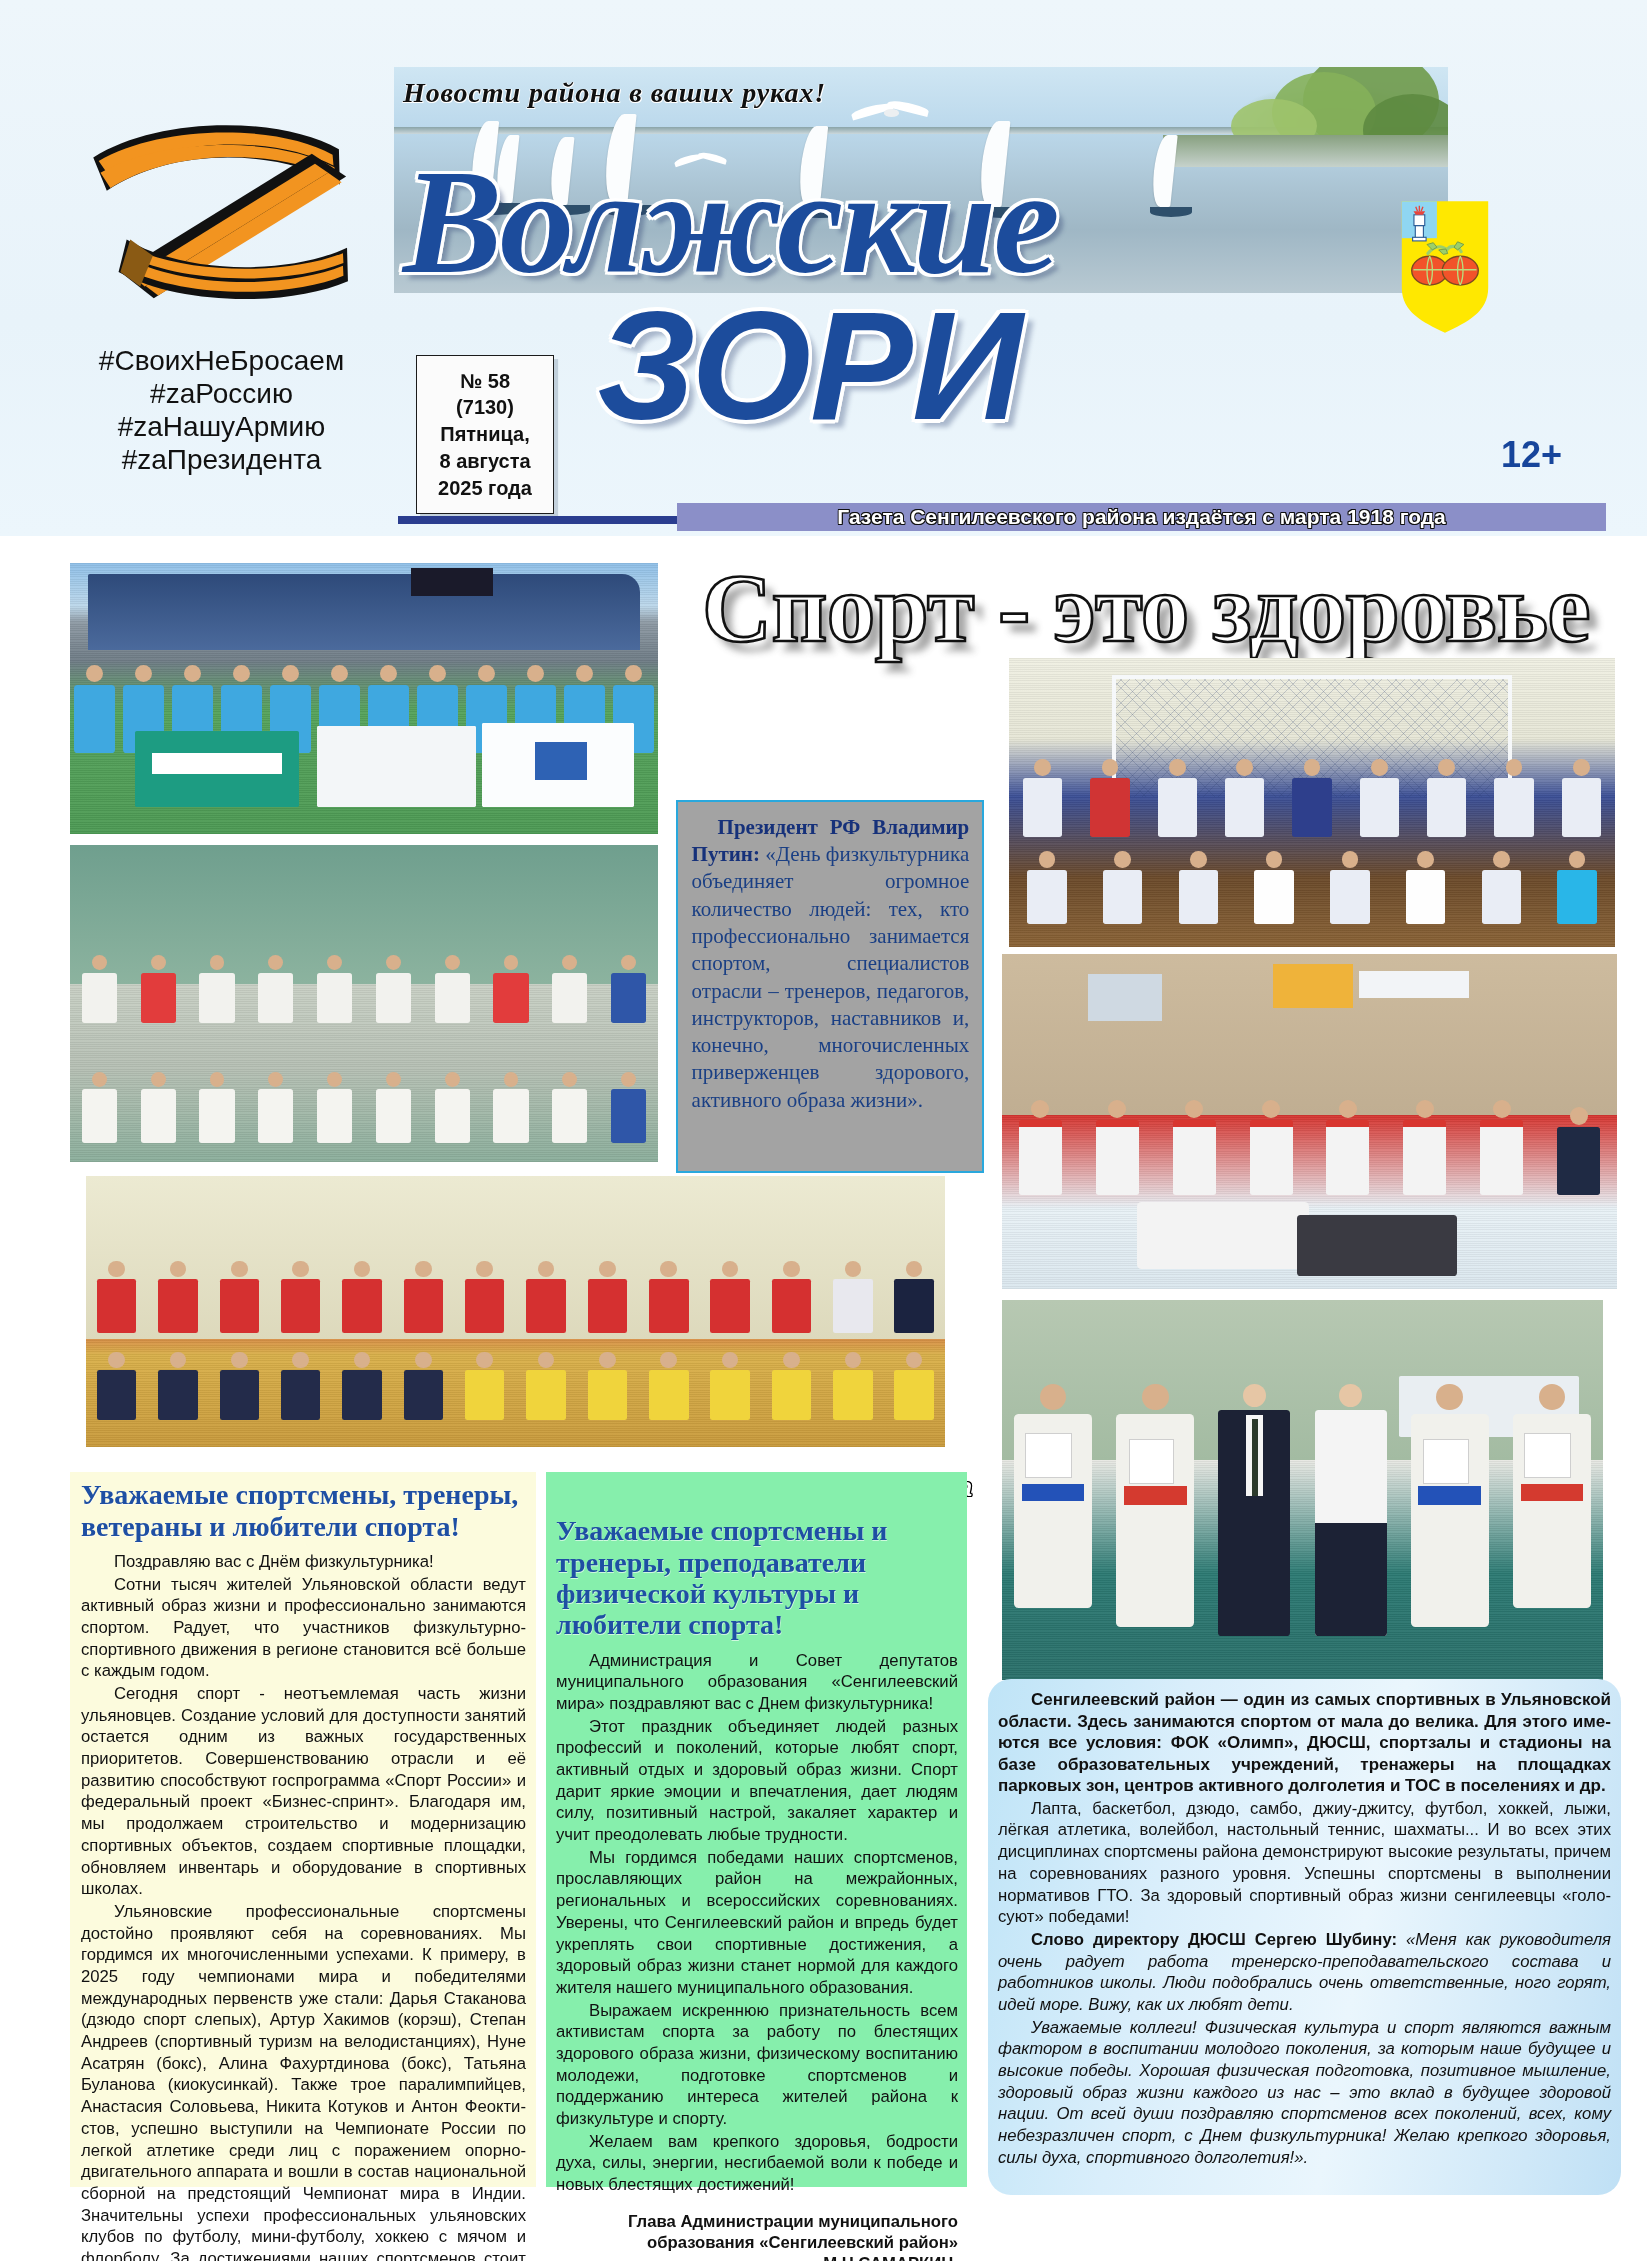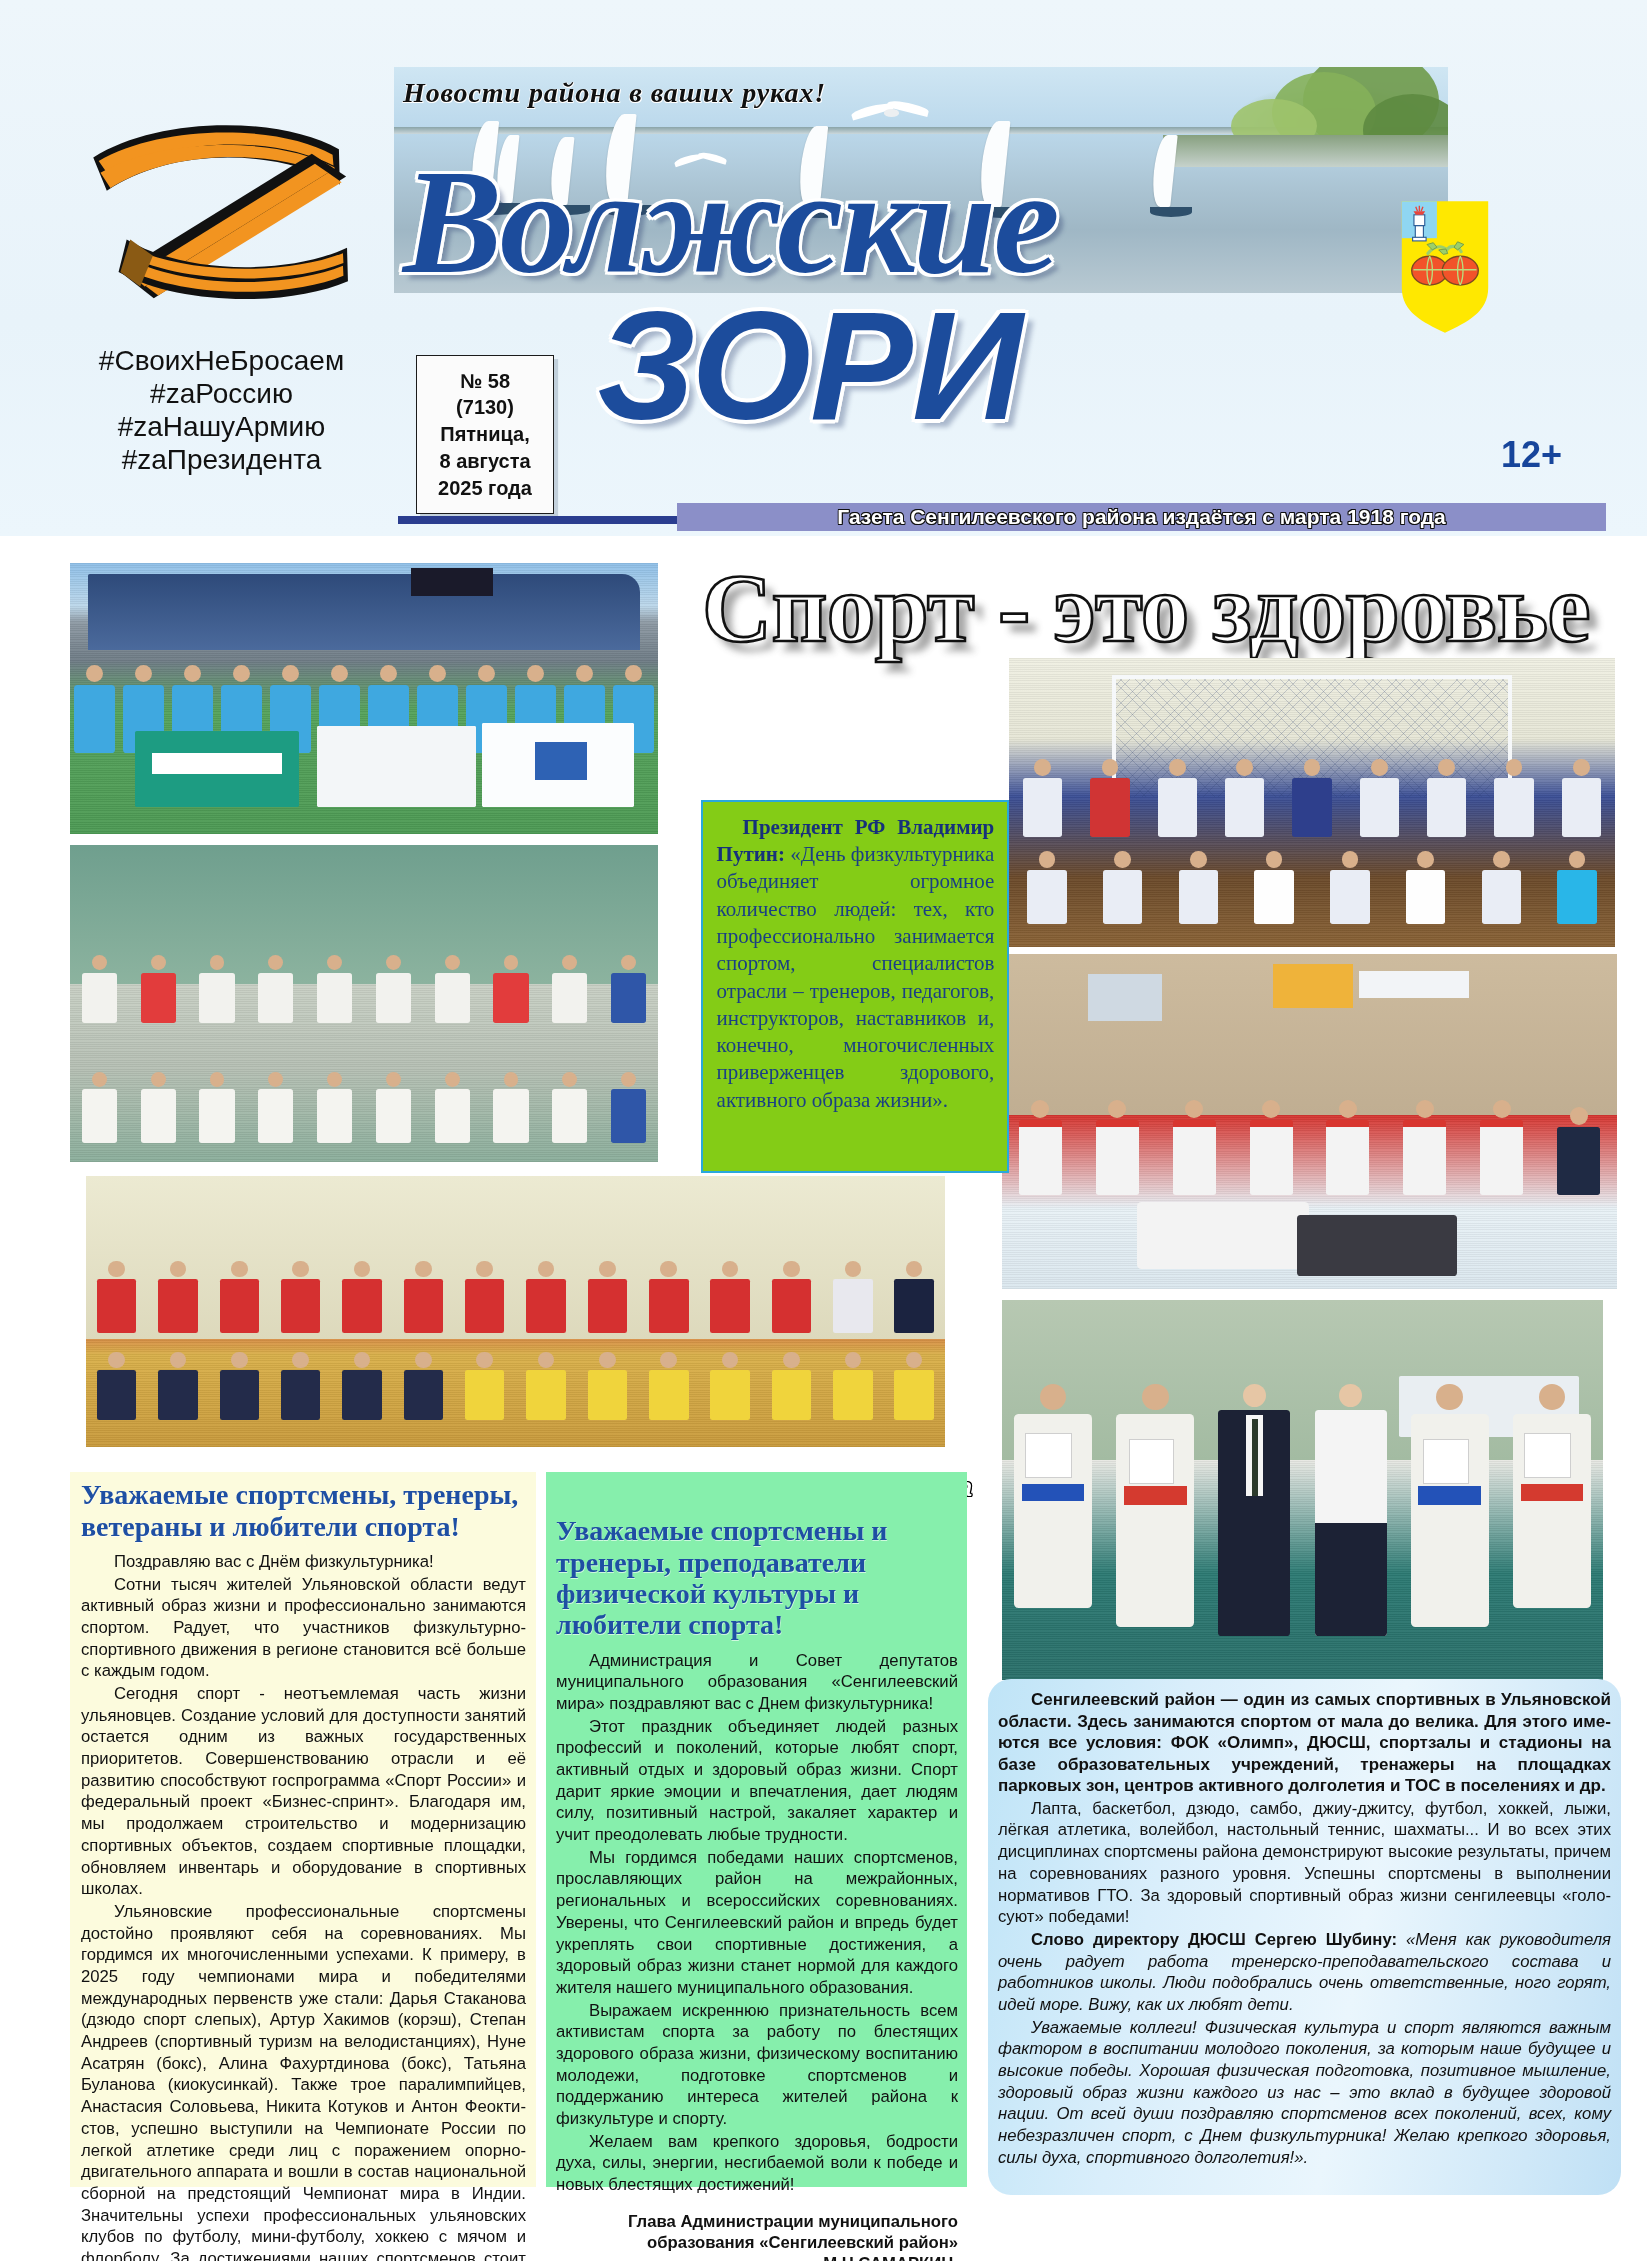--- a/index.html
+++ b/index.html
@@ -112,22 +112,22 @@
     background:linear-gradient(180deg,#b9c8b4 0%,#a8bda6 22%,#e9e9e4 42%,#2c7a73 72%,#2a6f69 100%);}
   .photo .grain{position:absolute;inset:0;
     background-image:repeating-linear-gradient(0deg,rgba(0,0,0,.05) 0 0.9px,rgba(255,255,255,.04) 0.9px 1.8px);}
   .figrow{position:absolute;left:0;right:0;display:flex;justify-content:space-around;align-items:flex-end;}
   .fig{width:5%;}
   .fig .head{margin:0 auto;width:42%;padding-top:42%;border-radius:50%;background:#d8b08c;}
 
   
   #quote-box{
     position:absolute;left:676px;top:800px;width:308px;height:373px;
-    background:#84cc16;border:2.7px solid #29a8dd;
-    box-sizing:border-box;padding:11.8px 12.7px 8.1px 13.6px;margin-left:25px;
+    background:#a3a3a3;border:2.7px solid #29a8dd;
+    box-sizing:border-box;padding:11.8px 12.7px 8.1px 13.6px;
   }
   #quote-box p{
     margin:0;font-family:"Liberation Serif", serif;font-size:21px;line-height:1.30;
     color:#1a3f84;text-align:justify;text-indent:26px;
   }
   #quote-box b{font-weight:700;color:#16317a;}
 
   
   #col-left{
     position:absolute;left:70px;top:1472px;width:466px;height:715px;

